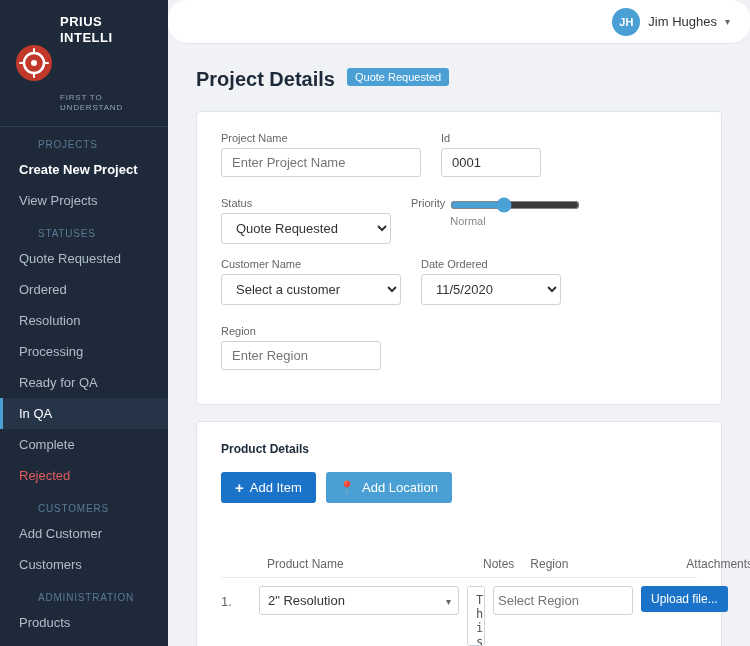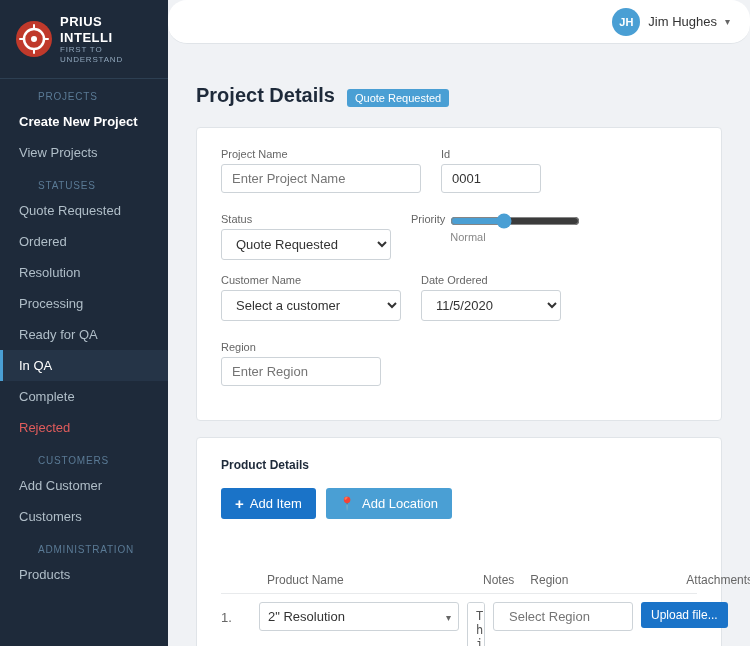--- a/index.html
+++ b/index.html
@@ -25,20 +25,21 @@
     }
     .logo-icon {
       width: 36px;
       height: 36px;
       flex-shrink: 0;
     }
     .logo-text {
       display: flex;
       flex-direction: column;
       line-height: 1.2;
+      gap: 48px;
     }
     .logo-title { font-size: 13px; font-weight: 700; color: #fff; letter-spacing: 0.5px; }
     .logo-sub { font-size: 8px; color: #8fa5ba; letter-spacing: 0.8px; text-transform: uppercase; }
 
     .sidebar-section-label {
       font-size: 10px;
       color: #5a7a95;
       text-transform: uppercase;
       letter-spacing: 0.8px;
       padding: 12px 16px 4px;
@@ -98,24 +99,23 @@
     #content {
       flex: 1;
       overflow-y: auto;
       padding: 24px 28px;
       background: #f0f2f5;
     }
 
     
     .page-header {
       display: flex;
-      align-items: flex-end;
+      align-items: flex-start;
       gap: 12px;
       margin-bottom: 20px;
-      margin-top: 16px;
     }
     .page-title { font-size: 20px; font-weight: 600; color: #1e2a3a; }
     .status-badge {
       background: #4a9fd4;
       color: #fff;
       font-size: 11px;
       padding: 3px 8px;
       border-radius: 3px;
       font-weight: 500;
     }
@@ -256,21 +256,21 @@
       font-size: 12px;
       color: #555;
       resize: none;
       height: 60px;
       outline: none;
     }
     .region-input {
       width: 100%;
       border: 1px solid #cdd3d8;
       border-radius: 3px;
-      padding: 6px 15px;
+      padding: 6px 4px;
       font-size: 13px;
       color: #aaa;
       outline: none;
     }
     .btn-upload {
       background: #1a73c8;
       color: #fff;
       border: none;
       border-radius: 3px;
       padding: 6px 10px;

